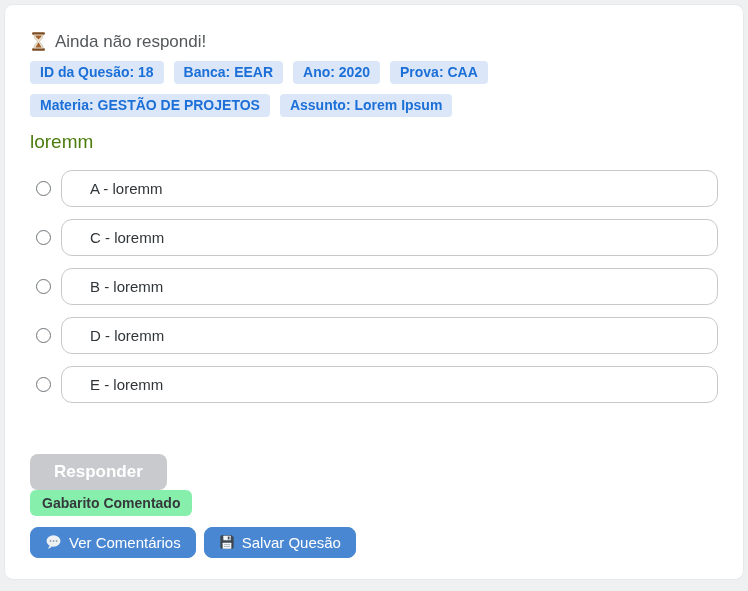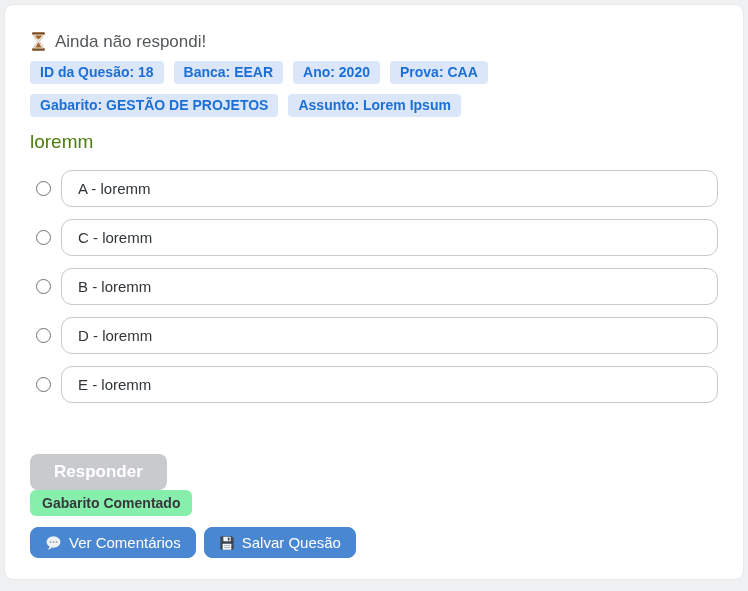--- a/index.html
+++ b/index.html
@@ -53,21 +53,21 @@
     background: #fff;
     cursor: pointer;
   }
   .option-box {
     flex: 1;
     height: 37px;
     border: 1px solid #c6cacd;
     border-radius: 11px;
     background: #fff;
     display: flex; align-items: center;
-    padding-left: 16px;
+    padding-left: 28px;
     font-size: 15px; color: #303539;
     cursor: pointer;
   }
   .responder-btn {
     margin-top: 39px;
     display: inline-block;
     background: #c8cacd;
     color: #ffffff;
     font-family: "Liberation Sans", sans-serif;
     font-size: 17px; font-weight: 700;
@@ -86,21 +86,21 @@
     margin-top: 11px;
     display: flex; gap: 8px;
   }
   .blue-btn {
     background: #4a87d2; color: #ffffff;
     font-family: "Liberation Sans", sans-serif;
     font-size: 15px;
     border: 1px solid #4a87d2;
     border-radius: 8px;
     padding: 6px 14px;
-    display: inline-flex; align-items: center; gap: 7px;
+    display: inline-flex; align-items: flex-start; gap: 7px;
     cursor: pointer;
   }
   .blue-btn svg { display: block; }
   .stack { display: block; }
 </style>
 </head>
 <body>
 
 <div class="card">
 
@@ -115,21 +115,21 @@
       </svg>
     </span>
     <span>Ainda não respondi!</span>
   </div>
 
   <div class="badges">
     <span class="badge">ID da Quesão: 18</span>
     <span class="badge">Banca: EEAR</span>
     <span class="badge">Ano: 2020</span>
     <span class="badge">Prova: CAA</span>
-    <span class="badge">Gabarito: GESTÃO DE PROJETOS</span>
+    <span class="badge">Materia: GESTÃO DE PROJETOS</span>
     <span class="badge">Assunto: Lorem Ipsum</span>
   </div>
 
   <div class="question-text">loremm</div>
 
   <div class="options">
     <div class="option-row">
       <span class="radio"></span>
       <div class="option-box">A - loremm</div>
     </div>

